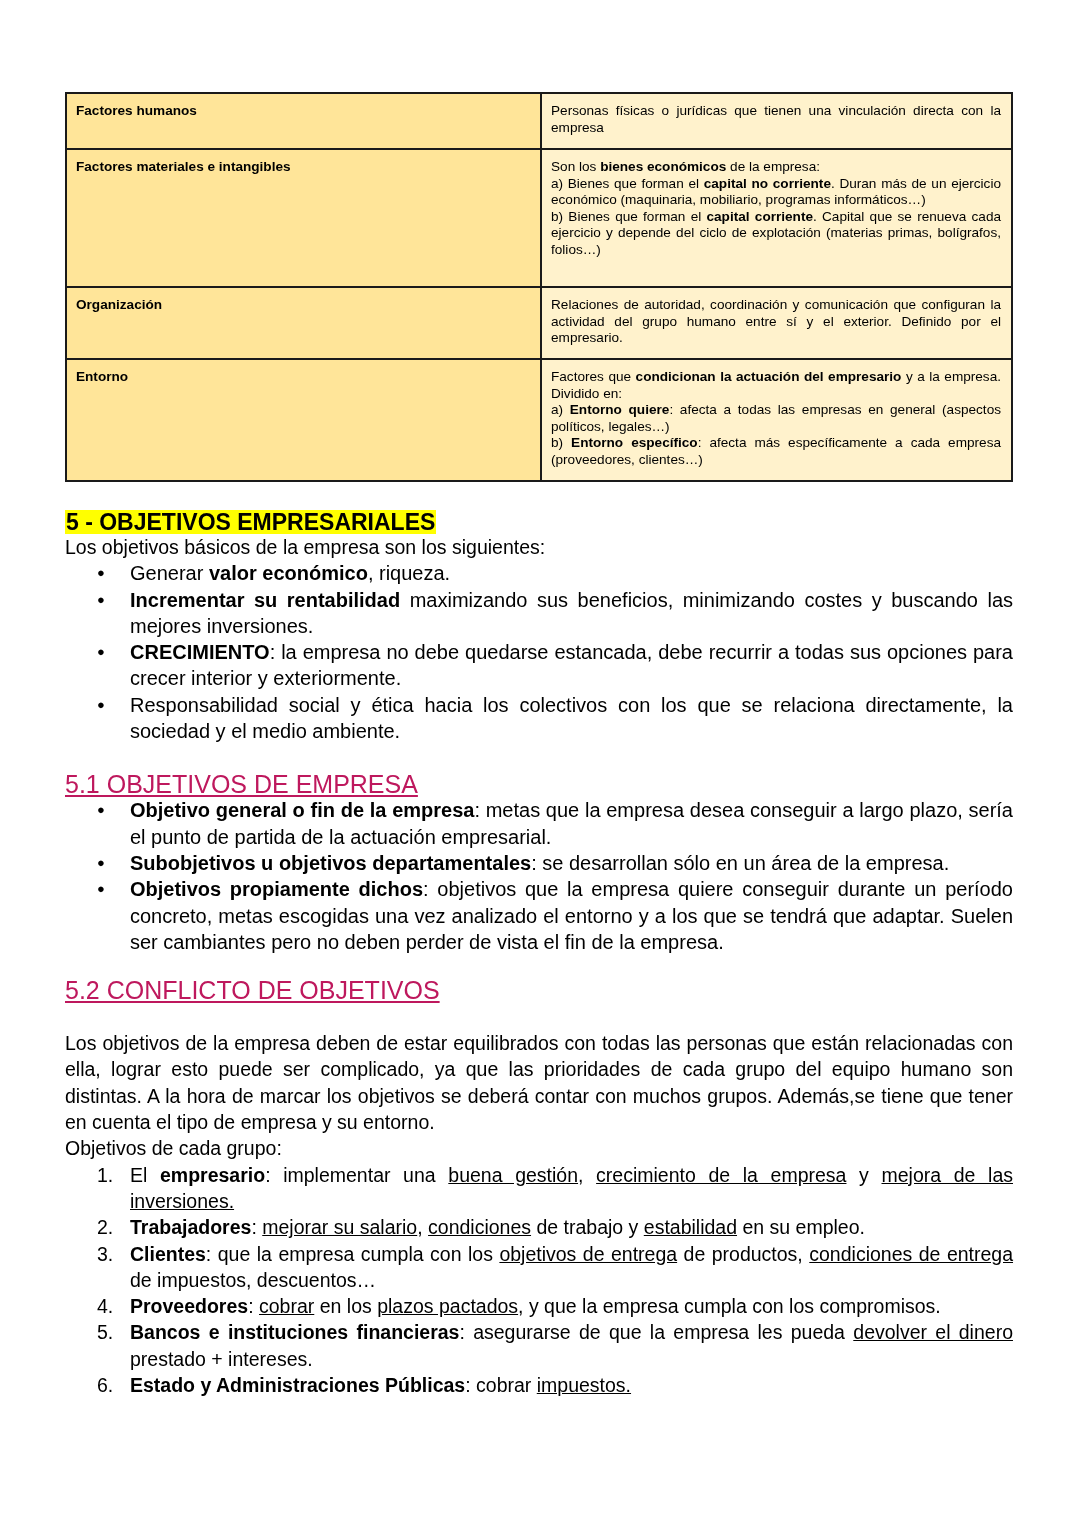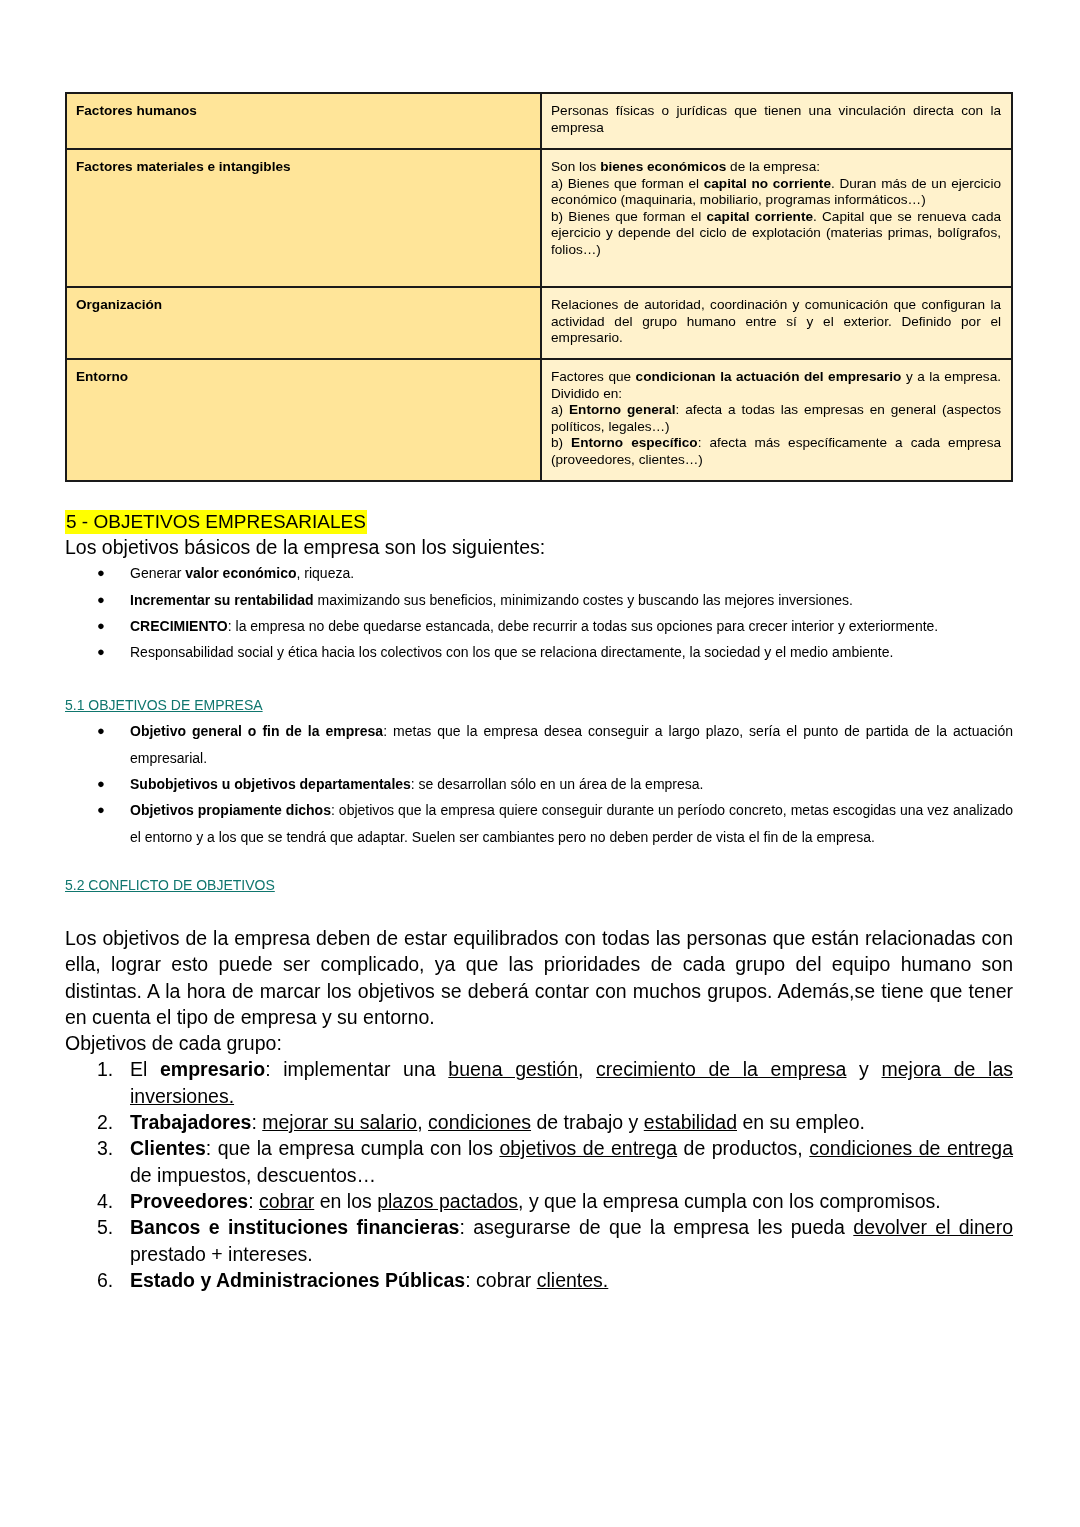--- a/index.html
+++ b/index.html
@@ -43,56 +43,56 @@
       text-align: justify;
     }
     table.factors tr.r1 td { height: 37px; }
     table.factors tr.r2 td { height: 119px; }
     table.factors tr.r3 td { height: 53px; }
     table.factors tr.r4 td { height: 103px; }
 
     .section-title {
       display: inline-block;
       margin-top: 28px;
-      font-size: 19px;
-      font-weight: normal;
+      font-size: 23px;
+      font-weight: bold;
       background: #ffff00;
       line-height: 24px;
       padding: 0 1px;
     }
     .body-text {
       font-size: 19.5px;
       line-height: 26.3px;
       text-align: justify;
     }
     .intro {
     }
     ul.bullets {
       margin: 0;
       padding: 0 0 0 65px;
       list-style: none;
     }
     ul.bullets li {
       position: relative;
-      font-size: 14px;
+      font-size: 20px;
       line-height: 26.3px;
       text-align: justify;
     }
     ul.bullets li::before {
       content: "\25CF";
       position: absolute;
       left: -33px;
       top: 0;
       font-size: 13px;
     }
     .subheading {
       display: inline-block;
-      font-size: 14px;
+      font-size: 25px;
       line-height: 26px;
-      color: #0f766e;
+      color: #be185d;
       text-decoration: underline;
     }
     .sub1 { margin-top: 27px; }
     .list2 { margin-top: 27px; }
     .sub2 { margin-top: 22px; }
     .conflict-para { margin-top: 27px; }
     ol.groups {
       margin: 0;
       padding: 0 0 0 65px;
       list-style: none;
@@ -131,21 +131,21 @@
       </td>
     </tr>
     <tr class="r3">
       <td class="term">Organización</td>
       <td class="desc">Relaciones de autoridad, coordinación y comunicación que configuran la actividad del grupo humano entre sí y el exterior. Definido por el empresario.</td>
     </tr>
     <tr class="r4">
       <td class="term">Entorno</td>
       <td class="desc">
         <div><span>Factores que </span><b>condicionan la actuación del empresario</b><span> y a la empresa. Dividido en:</span></div>
-        <div><span>a) </span><b>Entorno general</b><span>: afecta a todas las empresas en general (aspectos políticos, legales…)</span></div>
+        <div><span>a) </span><b>Entorno quiere</b><span>: afecta a todas las empresas en general (aspectos políticos, legales…)</span></div>
         <div><span>b) </span><b>Entorno específico</b><span>: afecta más específicamente a cada empresa (proveedores, clientes…)</span></div>
       </td>
     </tr>
   </tbody>
     </table>
 
   <div class="section-title">5 - OBJETIVOS EMPRESARIALES</div>
 
   <div class="body-text intro">Los objetivos básicos de la empresa son los siguientes:</div>
   <ul class="bullets">
@@ -167,16 +167,16 @@
 
   <div class="body-text conflict-para">Los objetivos de la empresa deben de estar equilibrados con todas las personas que están relacionadas con ella, lograr esto puede ser complicado, ya que las prioridades de cada grupo del equipo humano son distintas. A la hora de marcar los objetivos se deberá contar con muchos grupos. Además,se tiene que tener en cuenta el tipo de empresa y su entorno.</div>
   <div class="body-text">Objetivos de cada grupo:</div>
 
   <ol class="groups">
     <li><span class="num">1.</span><span>El </span><b>empresario</b><span>: implementar una </span><u>buena gestión</u><span>, </span><u>crecimiento de la empresa</u><span> y </span><u>mejora de las inversiones.</u><span></span></li>
     <li><span class="num">2.</span><b>Trabajadores</b><span>: </span><u>mejorar su salario</u><span>, </span><u>condiciones</u><span> de trabajo y </span><u>estabilidad</u><span> en su empleo.</span></li>
     <li><span class="num">3.</span><b>Clientes</b><span>: que la empresa cumpla con los </span><u>objetivos de entrega</u><span> de productos, </span><u>condiciones de entrega</u><span> de impuestos, descuentos…</span></li>
     <li><span class="num">4.</span><b>Proveedores</b><span>: </span><u>cobrar</u><span> en los </span><u>plazos pactados</u><span>, y que la empresa cumpla con los compromisos.</span></li>
     <li><span class="num">5.</span><b>Bancos e instituciones financieras</b><span>: asegurarse de que la empresa les pueda </span><u>devolver el dinero</u><span> prestado + intereses.</span></li>
-    <li><span class="num">6.</span><b>Estado y Administraciones Públicas</b><span>: cobrar </span><u>clientes.</u></li>
+    <li><span class="num">6.</span><b>Estado y Administraciones Públicas</b><span>: cobrar </span><u>impuestos.</u></li>
   </ol>
 
 </div>
 
 </body></html>

